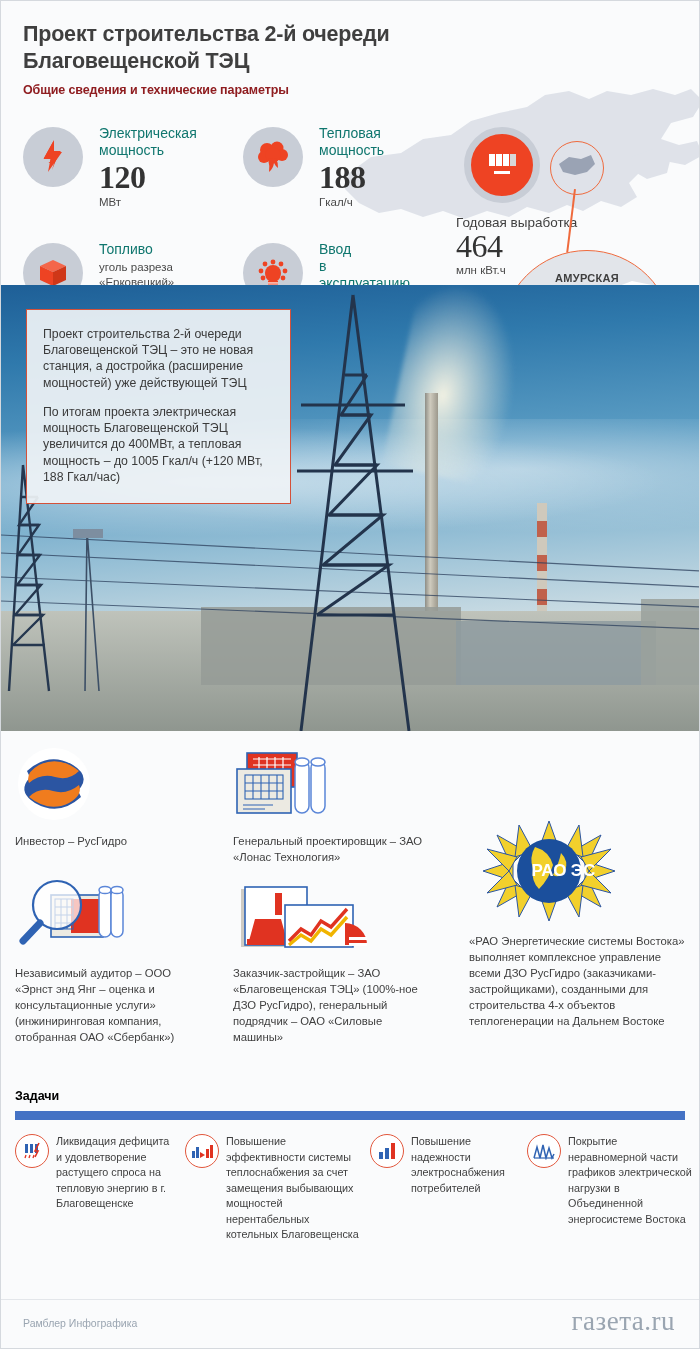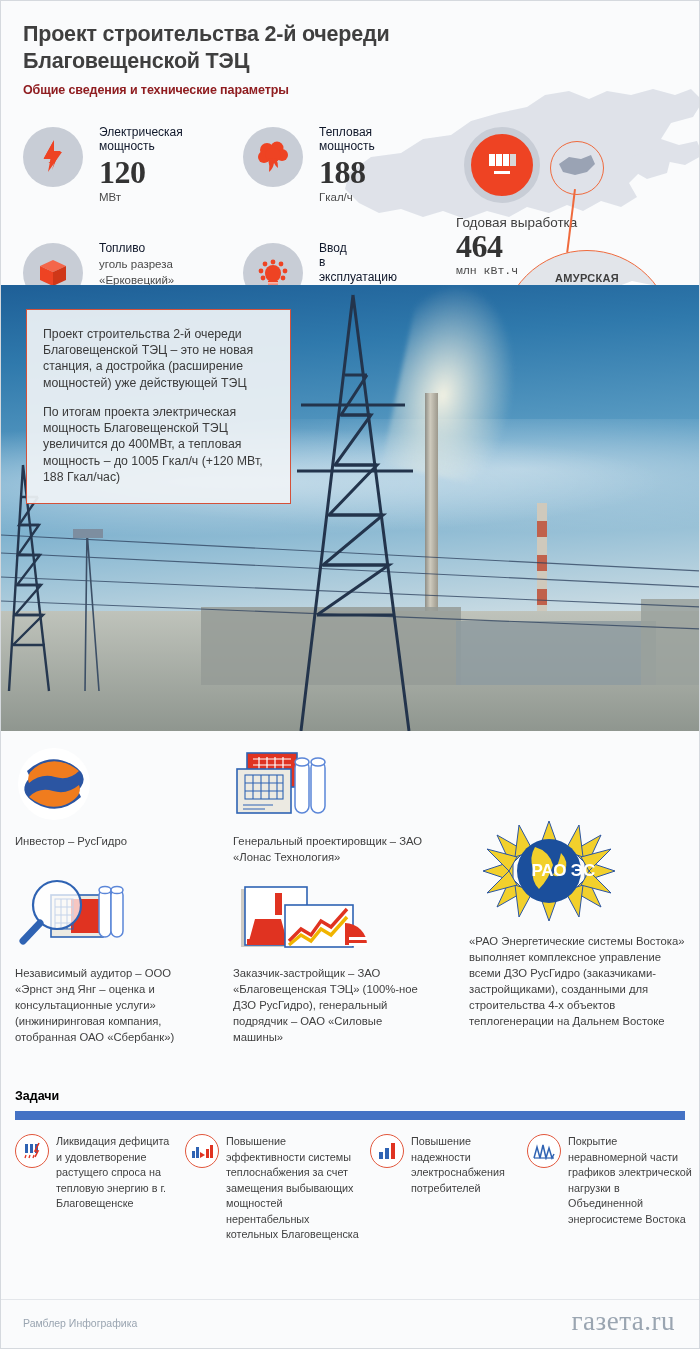--- a/index.html
+++ b/index.html
@@ -21,36 +21,36 @@
          font-size:21.5px;font-weight:bold;line-height:1.26;color:#3f3f3f;
          letter-spacing:-.2px;}
   .subtitle{position:absolute;left:22px;top:82px;font-size:12.5px;font-weight:bold;
             color:#8f1d20;letter-spacing:-.1px;}
 
   .stat{position:absolute;}
   .circle{position:absolute;left:0;top:0;width:60px;height:60px;border-radius:50%;
           background:#c8cdd6;display:flex;align-items:center;justify-content:center;}
   .circle.ring{background:#c8cdd6;}
   .stat .txt{position:absolute;left:76px;top:-2px;}
-  .stat .lab{font-size:12px;line-height:1.2;color:#0f172a;}
+  .stat .lab{font-size:14px;line-height:1.2;color:#0f766e;}
   .stat .big{font-family:"Liberation Serif","DejaVu Serif",serif;
              font-size:32px;font-weight:bold;color:#333;line-height:1.06;margin-top:2px;
              letter-spacing:-.5px;}
   .stat .unit{font-size:11.5px;color:#4a4a4a;margin-top:1px;}
   .stat .sub{font-size:11.5px;line-height:1.36;color:#4a4a4a;margin-top:2px;}
 
   
   .annual{position:absolute;left:455px;top:126px;}
   .annual .ac{width:62px;height:62px;border-radius:50%;background:#ee4323;
               border:7px solid #c8cdd6;box-sizing:content-box;margin-left:8px;
               display:flex;align-items:center;justify-content:center;}
   .annual .alab{font-size:13.5px;color:#3f3f3f;margin-top:12px;}
   .annual .abig{font-family:"Liberation Serif","DejaVu Serif",serif;font-size:32px;
-                font-weight:bold;color:#333;line-height:1.06;letter-spacing:-.5px;}
-  .annual .aunit{font-size:11.5px;color:#4a4a4a;font-family:Liberation Mono, monospace;}
+                font-weight:normal;color:#333;line-height:1.06;letter-spacing:-.5px;}
+  .annual .aunit{font-size:11.5px;color:#4a4a4a;}
 
   
   .callout{position:absolute;left:500px;top:249px;width:170px;height:170px;border-radius:50%;
            background:#e2e5ea;border:1.6px solid #ef6a3d;overflow:hidden;z-index:6;}
   .callout .rname{position:absolute;left:0;right:0;top:20px;text-align:center;
                   font-size:11px;font-weight:bold;color:#3f3f3f;line-height:1.35;letter-spacing:.3px;}
   .callout .city{position:absolute;left:0;right:0;top:63px;text-align:center;
                  font-size:10.5px;color:#3f3f3f;}
   .mini-line{position:absolute;left:573px;top:188px;width:1.6px;height:64px;background:#ef6a3d;z-index:5;
              transform:rotate(7deg);transform-origin:top center;}

